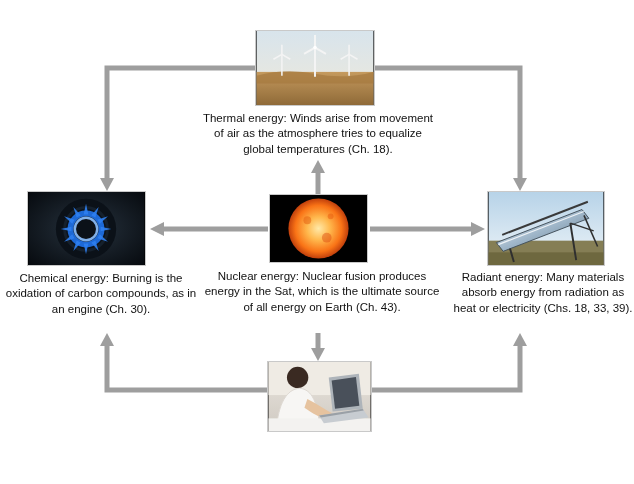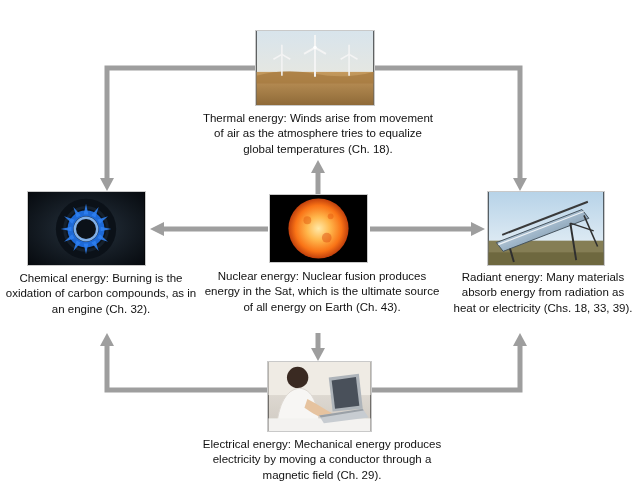--- a/index.html
+++ b/index.html
@@ -117,21 +117,21 @@
           <use href="#fl" transform="rotate(180)"></use>
             <use href="#fl" transform="rotate(210)"></use>
             <use href="#fl" transform="rotate(240)"></use>
           <use href="#fl" transform="rotate(270)"></use>
             <use href="#fl" transform="rotate(300)"></use>
             <use href="#fl" transform="rotate(330)"></use>
         </g>
       </g>
     </svg>
   </div>
-  <p class="caption cap-chemical">Chemical energy: Burning is the oxidation of carbon compounds, as in an engine (Ch. 32).</p>
+  <p class="caption cap-chemical">Chemical energy: Burning is the oxidation of carbon compounds, as in an engine (Ch. 30).</p>
 
   <div class="node img-nuclear">
     <svg class="photo" width="99" height="69" viewBox="0 0 99 69">
       <defs>
         <radialGradient id="sung" cx="0.5" cy="0.5" r="0.55">
           <stop offset="0" stop-color="#ffe9a8"></stop>
             <stop offset="0.35" stop-color="#ffb84d"></stop>
           <stop offset="0.7" stop-color="#f97316"></stop>
             <stop offset="0.9" stop-color="#c2410c"></stop>
           <stop offset="1" stop-color="#7c2d12"></stop>
@@ -192,15 +192,14 @@
       </g>
       <rect y="58" width="105" height="13" fill="#f3f2f0"></rect>
       <g>
         <polygon points="62,16 93,12 97,48 66,51" fill="#aeb4ba"></polygon>
         <polygon points="65,19 90,15.5 93.5,45 68.5,48" fill="#49505a"></polygon>
         <polygon points="52,55 97,48 103,57 57,63" fill="#c7ccd1"></polygon>
         <polygon points="52,55 97,48 98,50 54,57" fill="#9aa0a6"></polygon>
       </g>
     </svg>
   </div>
-  <p class="caption cap-electrical">Electrical energy: Mechanical energy produces electricity by moving a conductor through a magnetic field (Ch. 29).</p>
 
 </div>
 
 </body></html>

